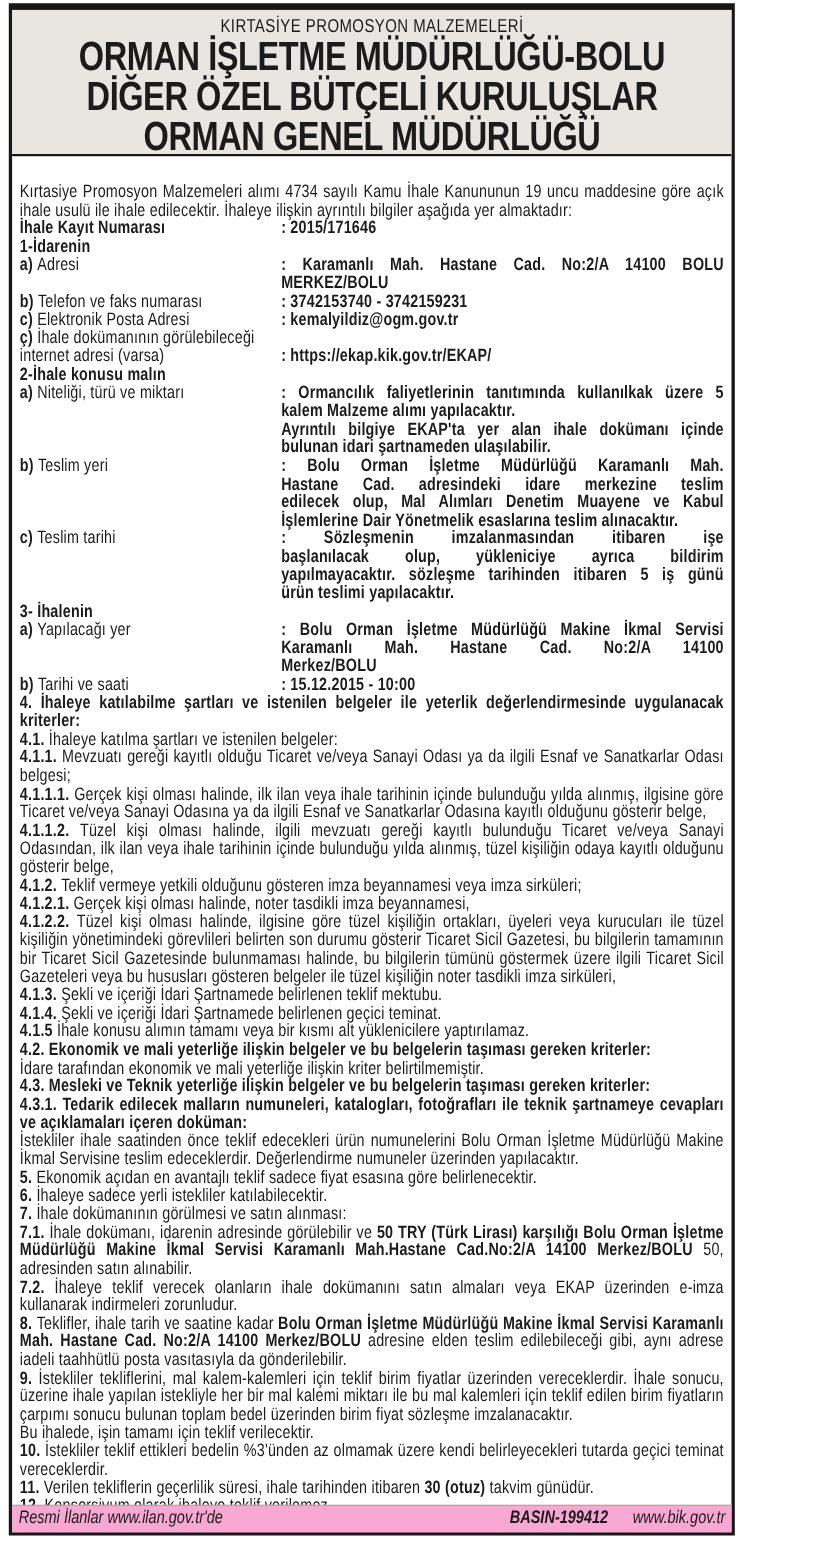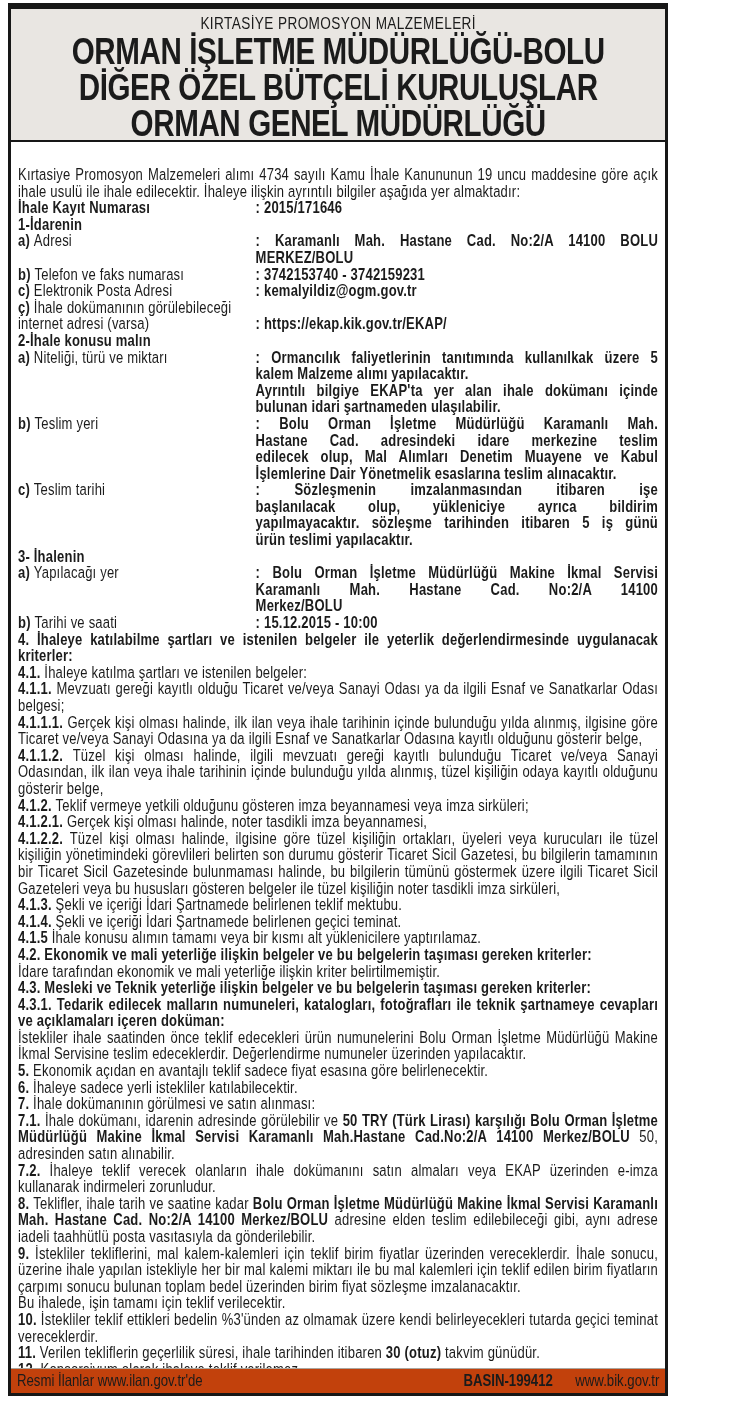--- a/index.html
+++ b/index.html
@@ -25,21 +25,21 @@
   .para{text-align:justify;margin:0;}
   .b{font-weight:bold;}
   .h{font-weight:bold;text-align:left;}
   .kv{display:flex;align-items:flex-start;}
   .kv.bottom{align-items:flex-end;}
   .lab{width:297px;flex:none;white-space:pre-line;}
   .val{flex:1;min-width:0;font-weight:bold;}
   .vl{text-align:left;}
   .vl.just{text-align:justify;text-align-last:justify;}
   
-  .ftr{flex:none;height:22px;background:#c2410c;border-top:1px solid #aaa69f;padding:2px 6px 0 6px;overflow:hidden;}
+  .ftr{flex:none;height:22px;background:#f9a8d4;border-top:1px solid #aaa69f;padding:2px 6px 0 6px;overflow:hidden;font-style:italic;}
   .sq-f{width:803px;display:flex;justify-content:space-between;align-items:baseline;font-size:16.5px;line-height:18px;}
   .fright{display:flex;gap:28px;}
 </style>
 </head>
 <body>
 
 <div class="page">
   <div class="doc">
 
     <div class="hdr">

